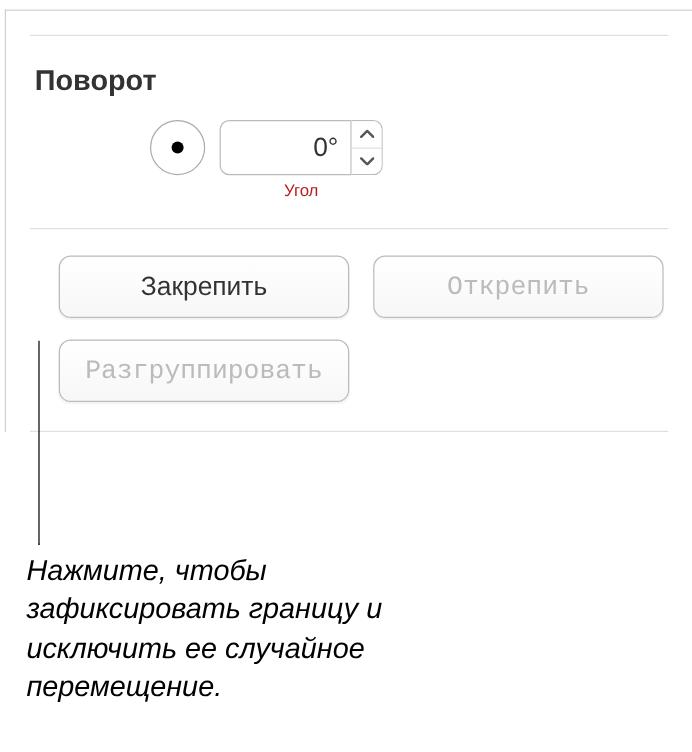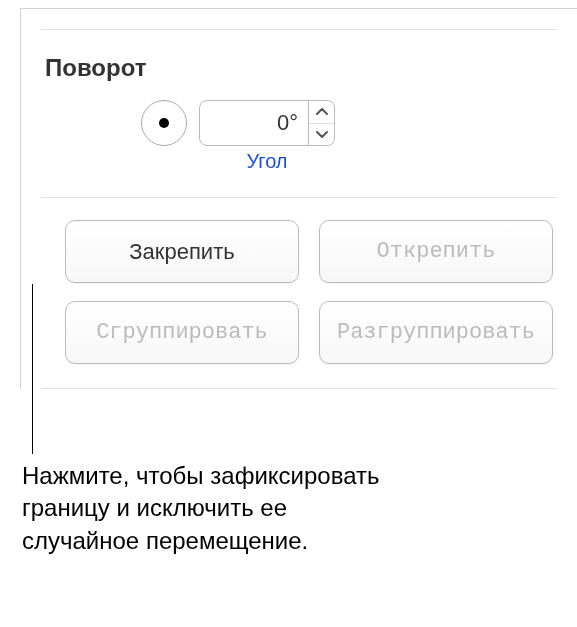--- a/index.html
+++ b/index.html
@@ -12,21 +12,21 @@
       background: #fff;
       width: 577px;
       height: 627px;
       position: relative;
     }
     .panel {
       border: 1px solid #d0d0d0;
       border-right: none;
       border-bottom: none;
       background: #fff;
-      margin: 8px 0 0 20px;
+      margin: 8px 0 0 4px;
     }
     .divider {
       height: 1px;
       background: #e0e0e0;
       margin: 0 20px;
     }
     .section-title {
       font-size: 24px;
       font-weight: 600;
       color: #333;
@@ -92,22 +92,22 @@
       display: flex;
       align-items: center;
       justify-content: center;
       background: #fff;
       cursor: pointer;
     }
     .stepper-btn:first-child {
       border-bottom: 1px solid #ddd;
     }
     .control-label {
-      font-size: 20px;
-      color: #1d4ed8;
+      font-size: 14px;
+      color: #b91c1c;
       margin-top: 4px;
     }
     .flip-buttons {
       display: flex;
       gap: 8px;
     }
     .flip-btn {
       width: 62px;
       height: 46px;
       border: 1px solid #bbb;
@@ -118,21 +118,21 @@
       justify-content: center;
       cursor: pointer;
     }
     .button-grid {
       display: grid;
       grid-template-columns: 1fr 1fr;
       gap: 18px 20px;
       padding: 22px 24px 24px 44px;
     }
     .action-btn {
-      height: 63px;
+      height: 52px;
       border: 1px solid #bbb;
       border-radius: 10px;
       background: linear-gradient(#ffffff, #f7f7f7);
       font-size: 22px;
       color: #333;
       cursor: pointer;
       box-shadow: 0 1px 1px rgba(0,0,0,0.05);
     }
     .action-btn.disabled {
       color: #bbb;
@@ -143,20 +143,21 @@
       position: absolute;
       border-left: 1.5px solid #000;
       border-bottom: 1.5px solid #000;
     }
     .callout-text {
       position: absolute;
       font-size: 24px;
       color: #000;
       line-height: 1.35;
       max-width: 380px;
+      font-style: italic;
     }
   </style>
 </head>
 <body>
 
 <div class="panel">
   <div class="divider" style="margin-top:20px;"></div>
 
   <div class="section-title">Поворот</div>
 
@@ -182,21 +183,20 @@
       <div class="control-label">Угол</div>
     </div>
 
   </div>
 
   <div class="divider"></div>
 
   <div class="button-grid">
     <button class="action-btn">Закрепить</button>
     <button class="action-btn disabled">Открепить</button>
-    <button class="action-btn disabled">Сгруппировать</button>
     <button class="action-btn disabled">Разгруппировать</button>
   </div>
 
   <div class="divider"></div>
 </div>
 
 <div class="callout-line" style="left:32px; top:284px; width:1px; height:170px;"></div>
 <div class="callout-text" style="left:22px; top:460px;">Нажмите, чтобы зафиксировать границу и исключить ее случайное перемещение.</div>
 
 </body></html>

